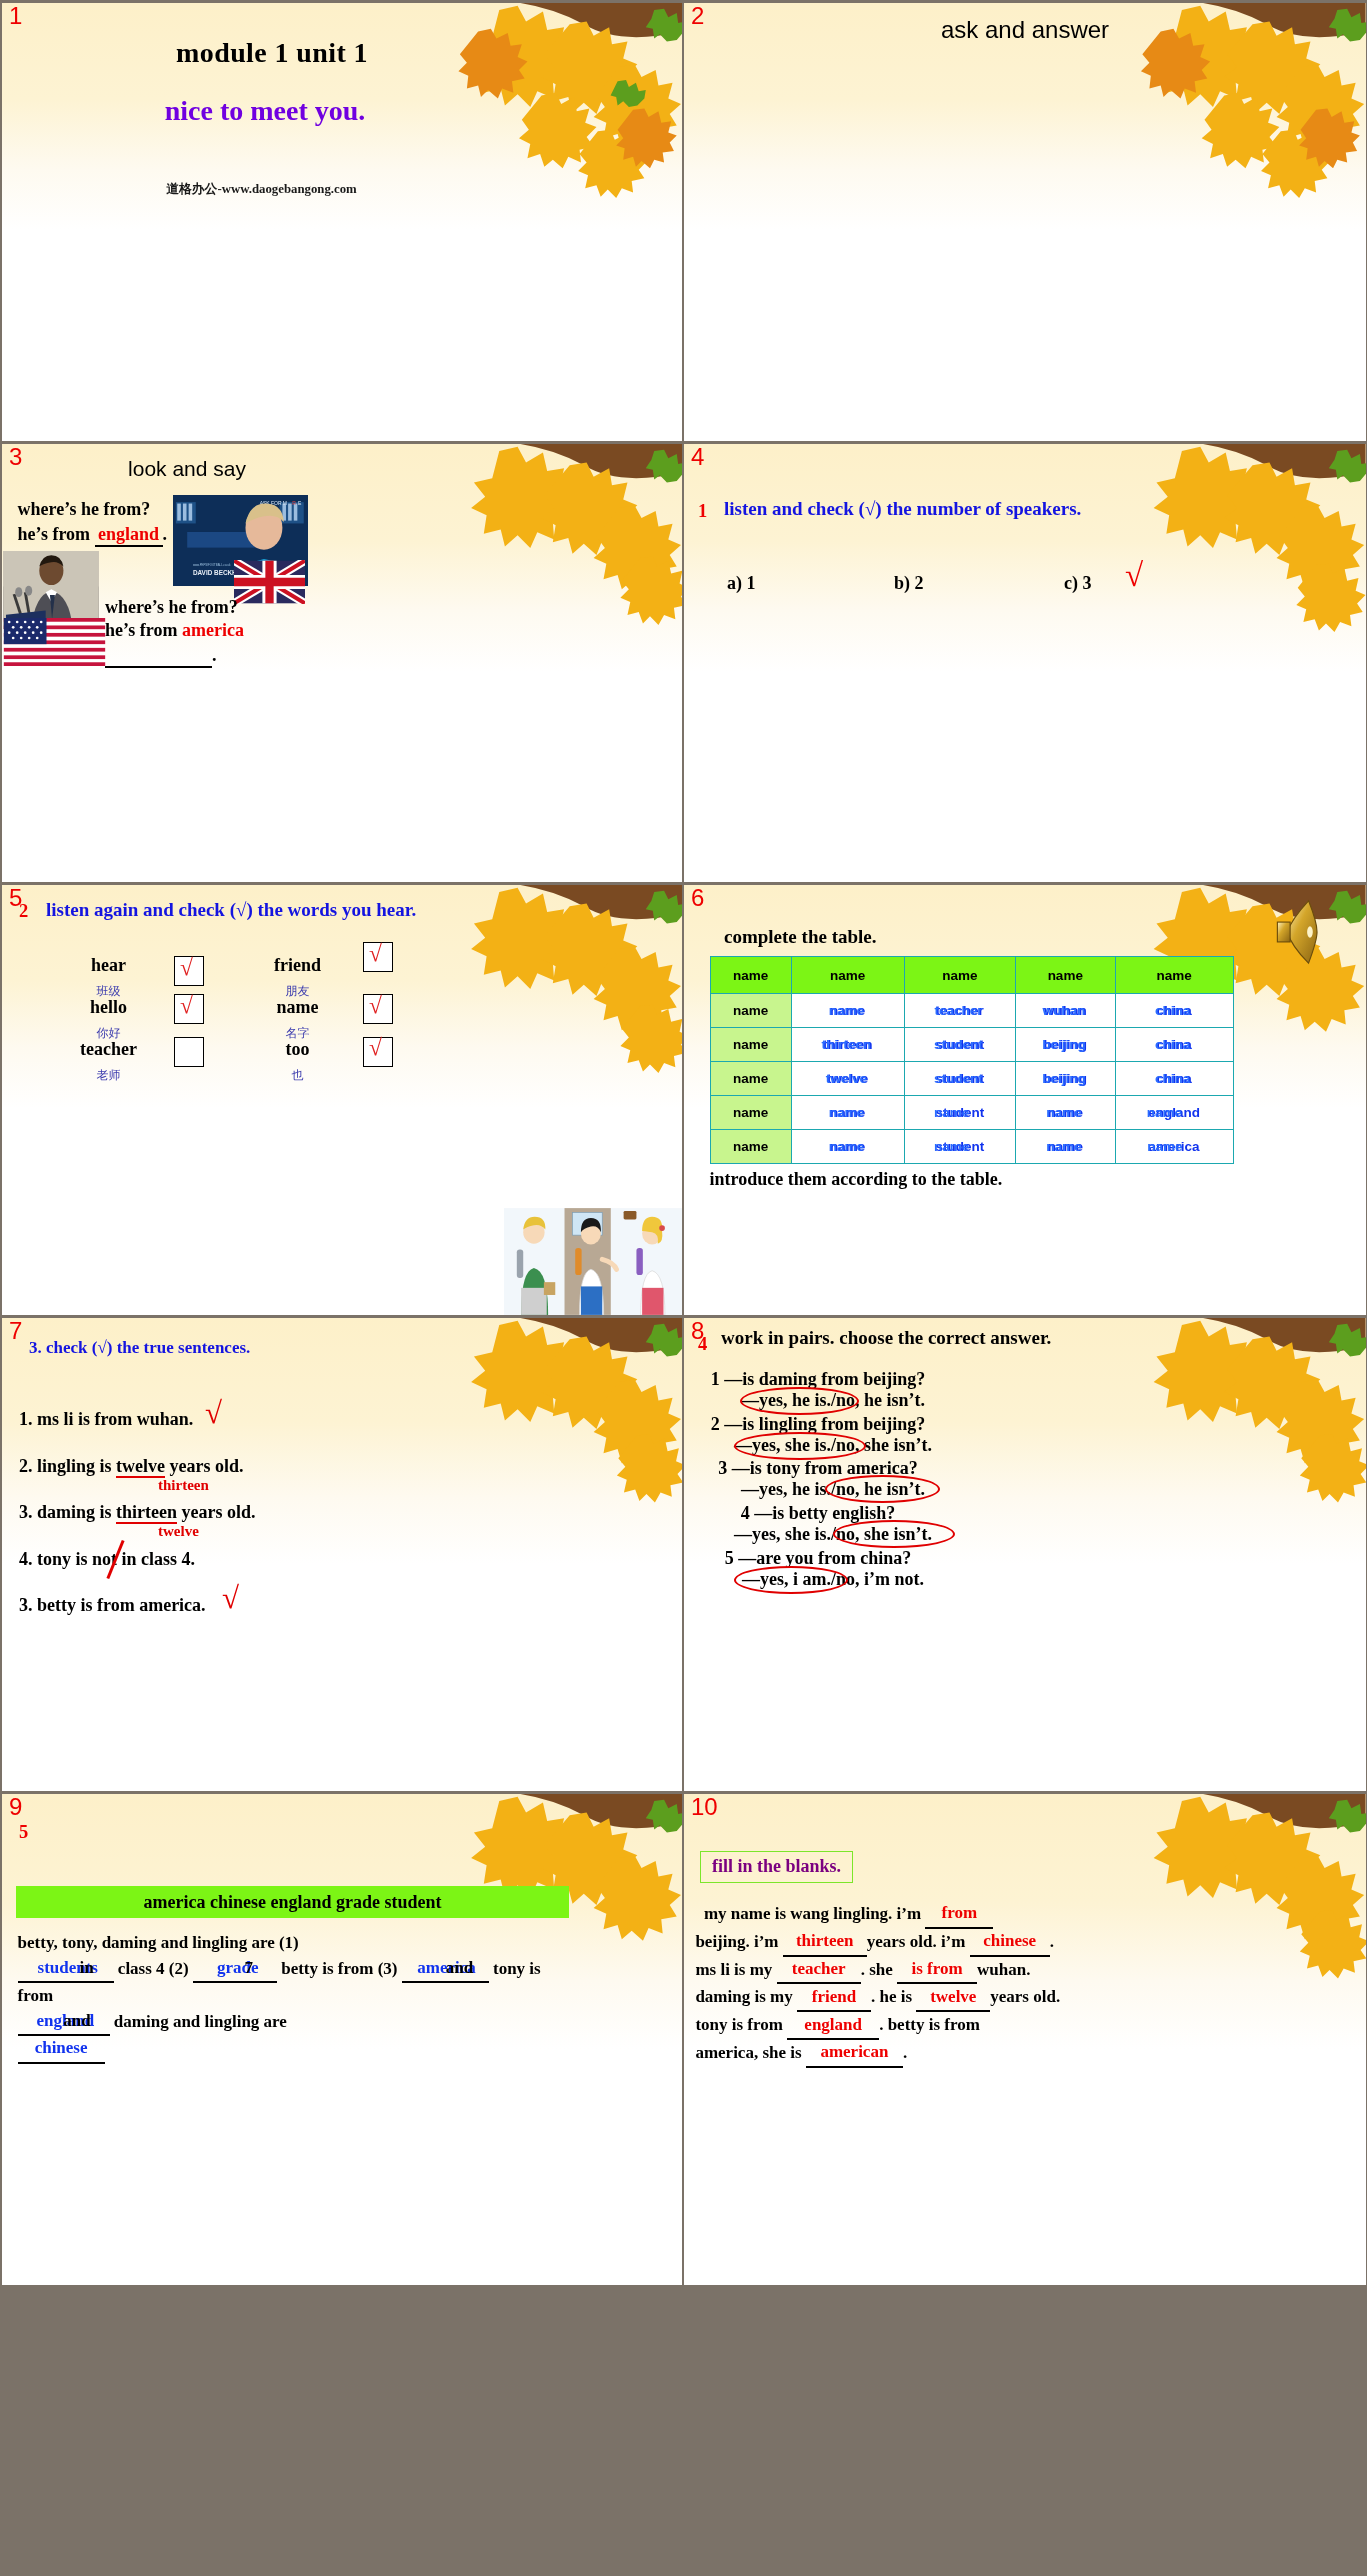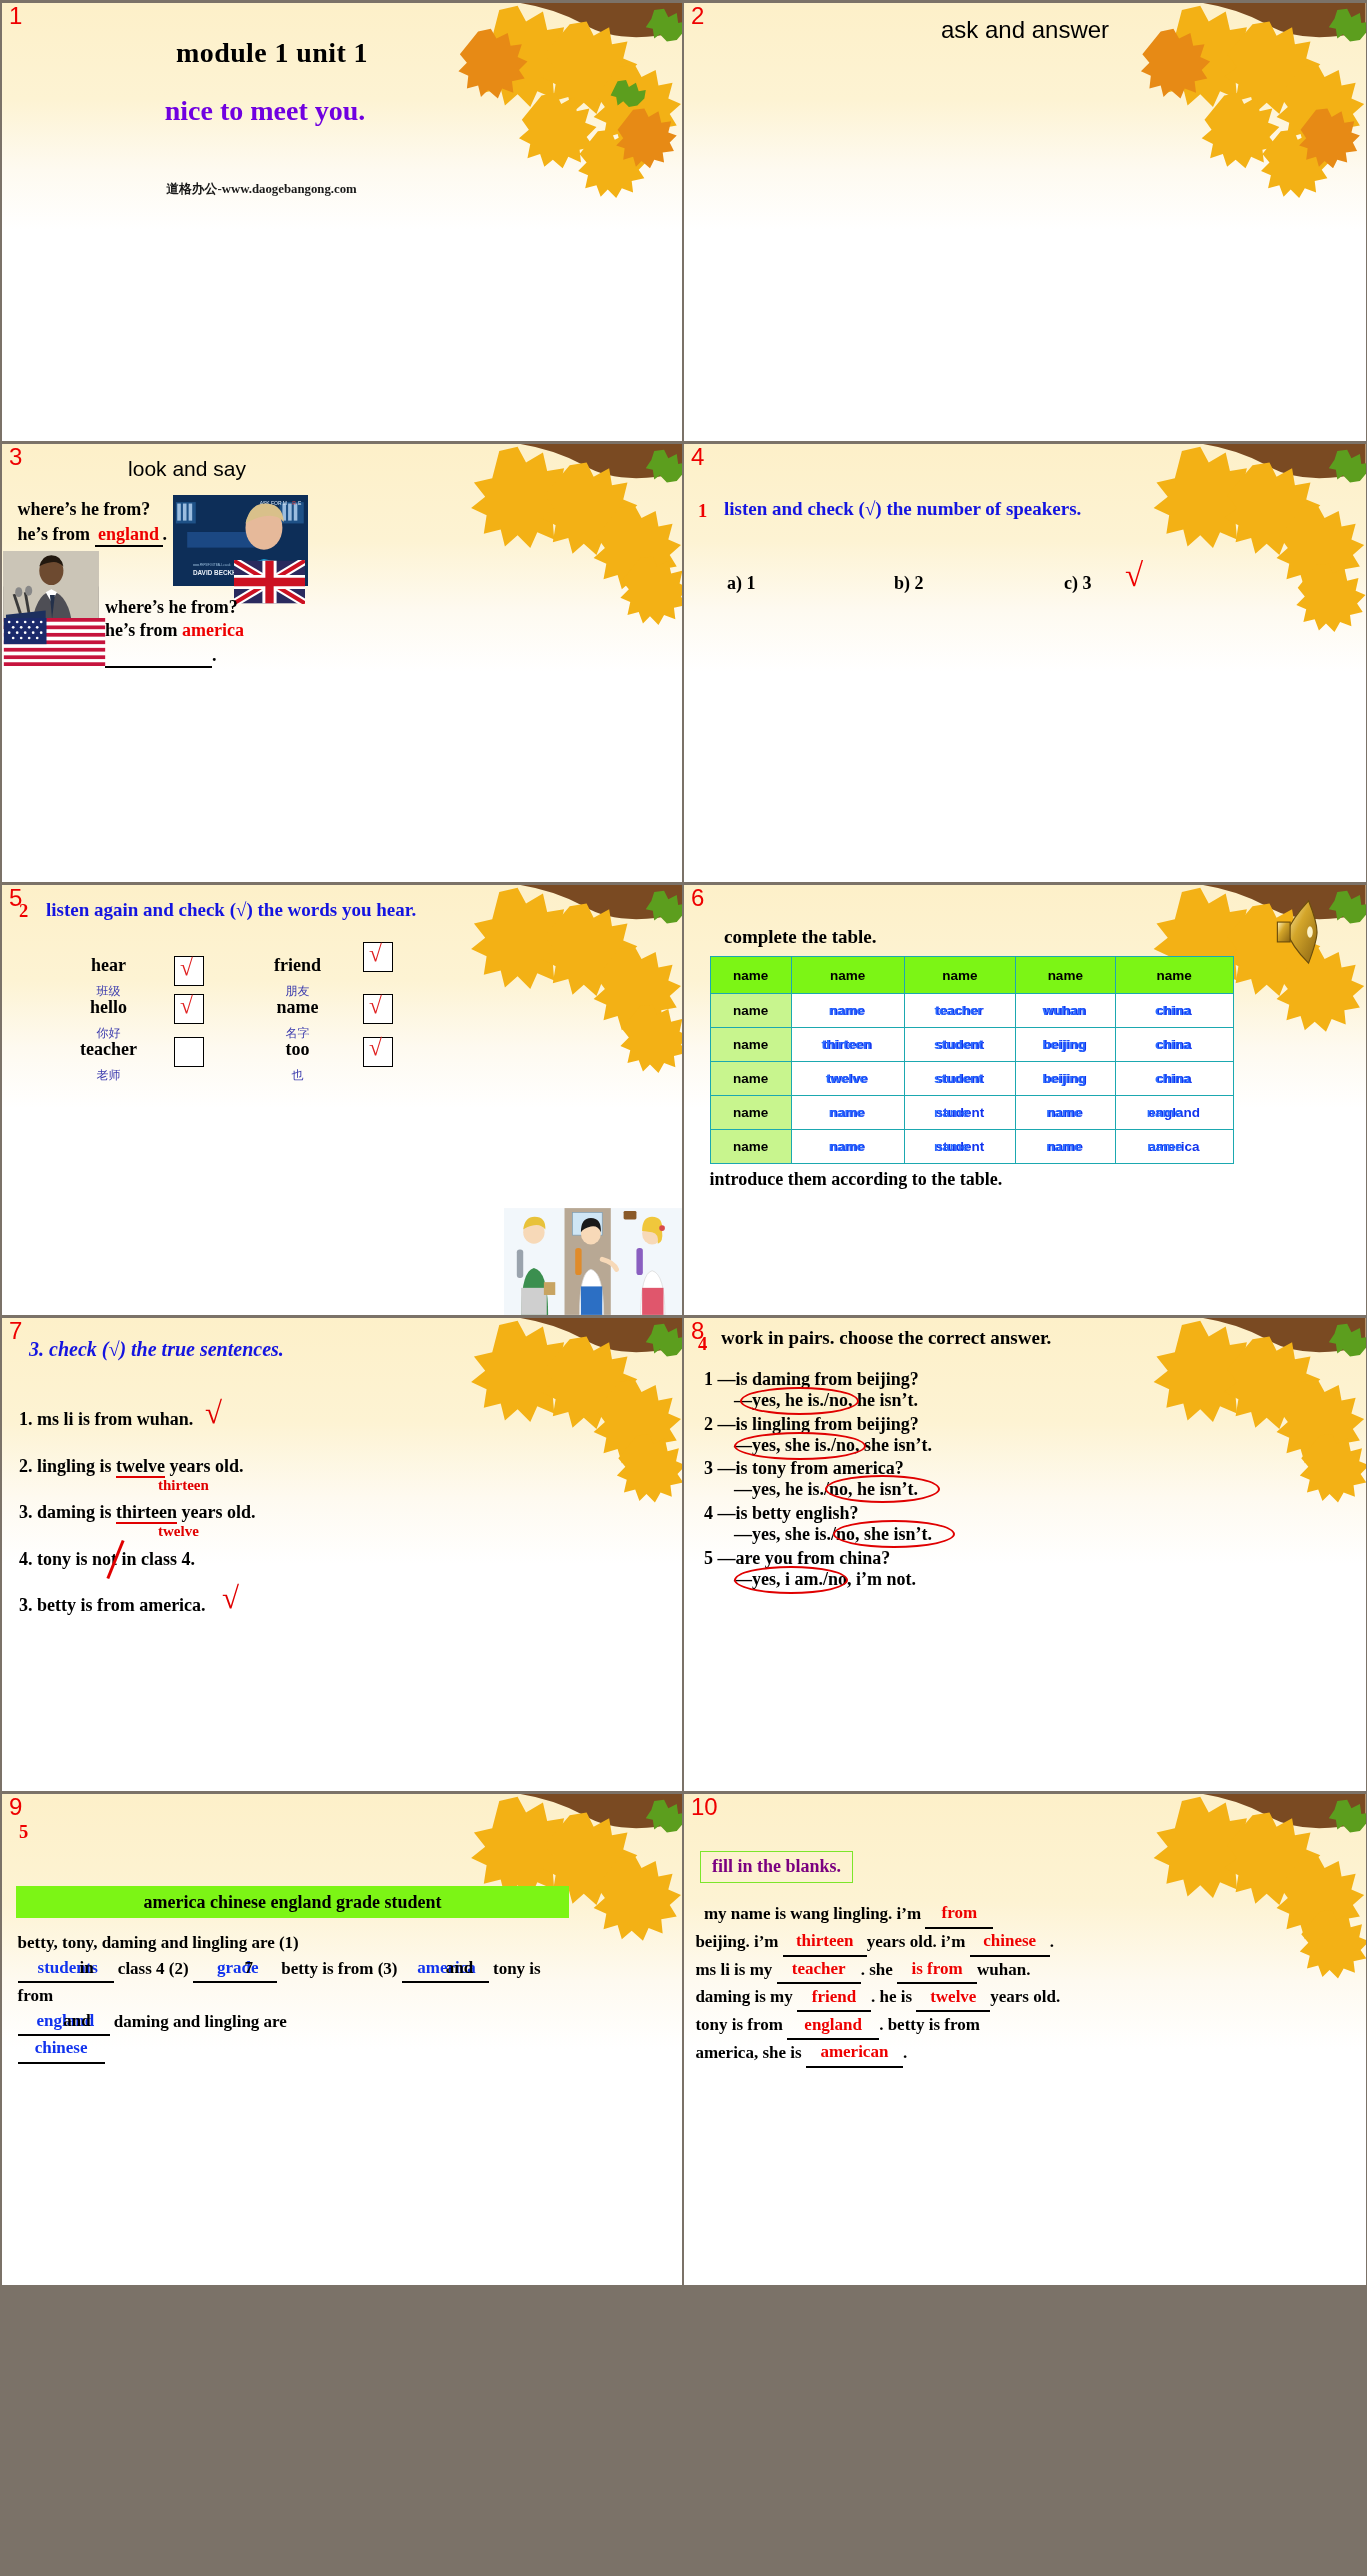--- a/index.html
+++ b/index.html
@@ -96,35 +96,35 @@
                 font-family:"Liberation Sans", sans-serif; font-size: 13.5px; font-weight: bold;}
   table.t6 tr.hdr td { background:#7cf515; color:#000; height: 37px; }
   table.t6 td.c1 { background:#c8f58e; color:#000; }
   table.t6 td.cell { background:#fff; position: relative; }
   .ov { position:relative; display:inline-block; }
   .ov .b { color:#1133ee; }
   .ov .a { position:absolute; left:-1.4px; top:0; color:#2b6bff; white-space:nowrap;}
   .s6-foot { position:absolute; top: 284px; left: 25.6px; font-size: 18px; font-weight:bold; z-index:10;}
 
   
-  .s7-head { position:absolute; top:20px; left:27px; width:540px; font-size:20px;
-             font-weight:bold; color:#1414e0; z-index:10;font-style:italic;}
+  .s7-head { position:absolute; top:20px; left:27px; width:540px; font-size:17px;
+             font-weight:bold; color:#1414e0; z-index:10;}
   .s7-list { position:absolute; top:91px; left:17px; z-index:12; width: 497px;}
   .s7-list .ln { font-size: 18px; font-weight: bold; margin-bottom: 25.6px; position:relative;}
   .red-ul { border-bottom: 2.8px solid #e00000; }
   .corr   { color:#e00000; font-weight:bold; font-size:15px; position:absolute; }
   .tick-big { color:#e00000; font-size:31px; position:absolute; font-family:"Liberation Serif",serif; line-height:.7;}
   .strike { position:absolute; width: 2.8px; height: 41px; background:#e00000;
             transform: rotate(22deg); }
 
   
   .s8-head { position:absolute; top:8.5px; left:37px; width: 597px; font-size:19px;
              font-weight:bold; z-index:10;}
   .s8-numtag{ position:absolute; top:15.6px; left:14px; color:#ee0000; font-size:18.5px; font-weight:bold; z-index:10;}
-  .s8-list { position:absolute; top:48px; left: 20px; z-index:12;}
+  .s8-list { position:absolute; top:48px; left: 20px; z-index:12;text-align:center;}
   .s8-q  { font-size:18px; font-weight:bold; margin-top: 2.8px;}
   .s8-a  { font-size:18px; font-weight:bold; margin-left: 30px; margin-bottom: 1.4px; position:relative;}
   .ellipse { position:absolute; border:2.1px solid #e00000; border-radius:50%; pointer-events:none;}
 
   
   .s9-head { position:absolute; top:25.6px; left:40px; width: 497px; font-size:19px;
              font-weight:bold; z-index:10; line-height:1.3;}
   .s9-numtag{ position:absolute; top:28px; left:17px; color:#ee0000; font-size:18.5px; font-weight:bold; z-index:10;}
   .wordbox { position:absolute; top:92px; left:14px; width: 553px; background:#7cf515;
              text-align:center; font-size:18px; font-weight:bold; padding: 5.7px 0; z-index:12;}

